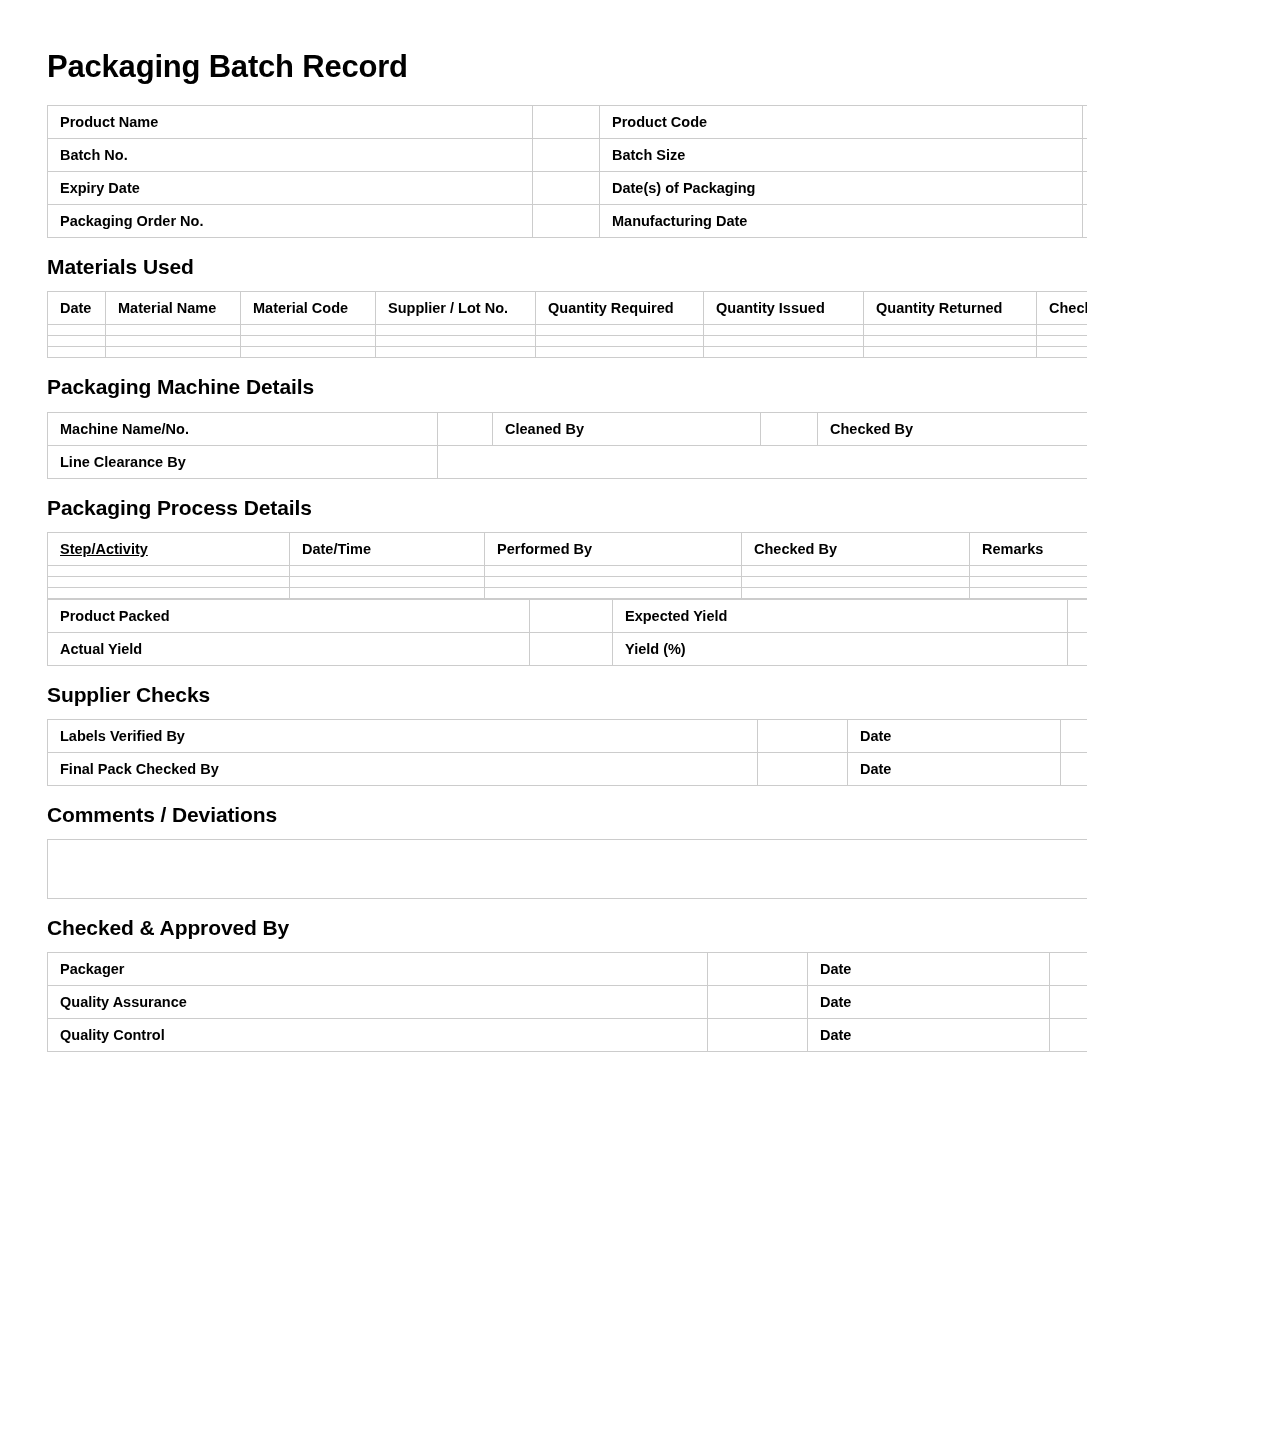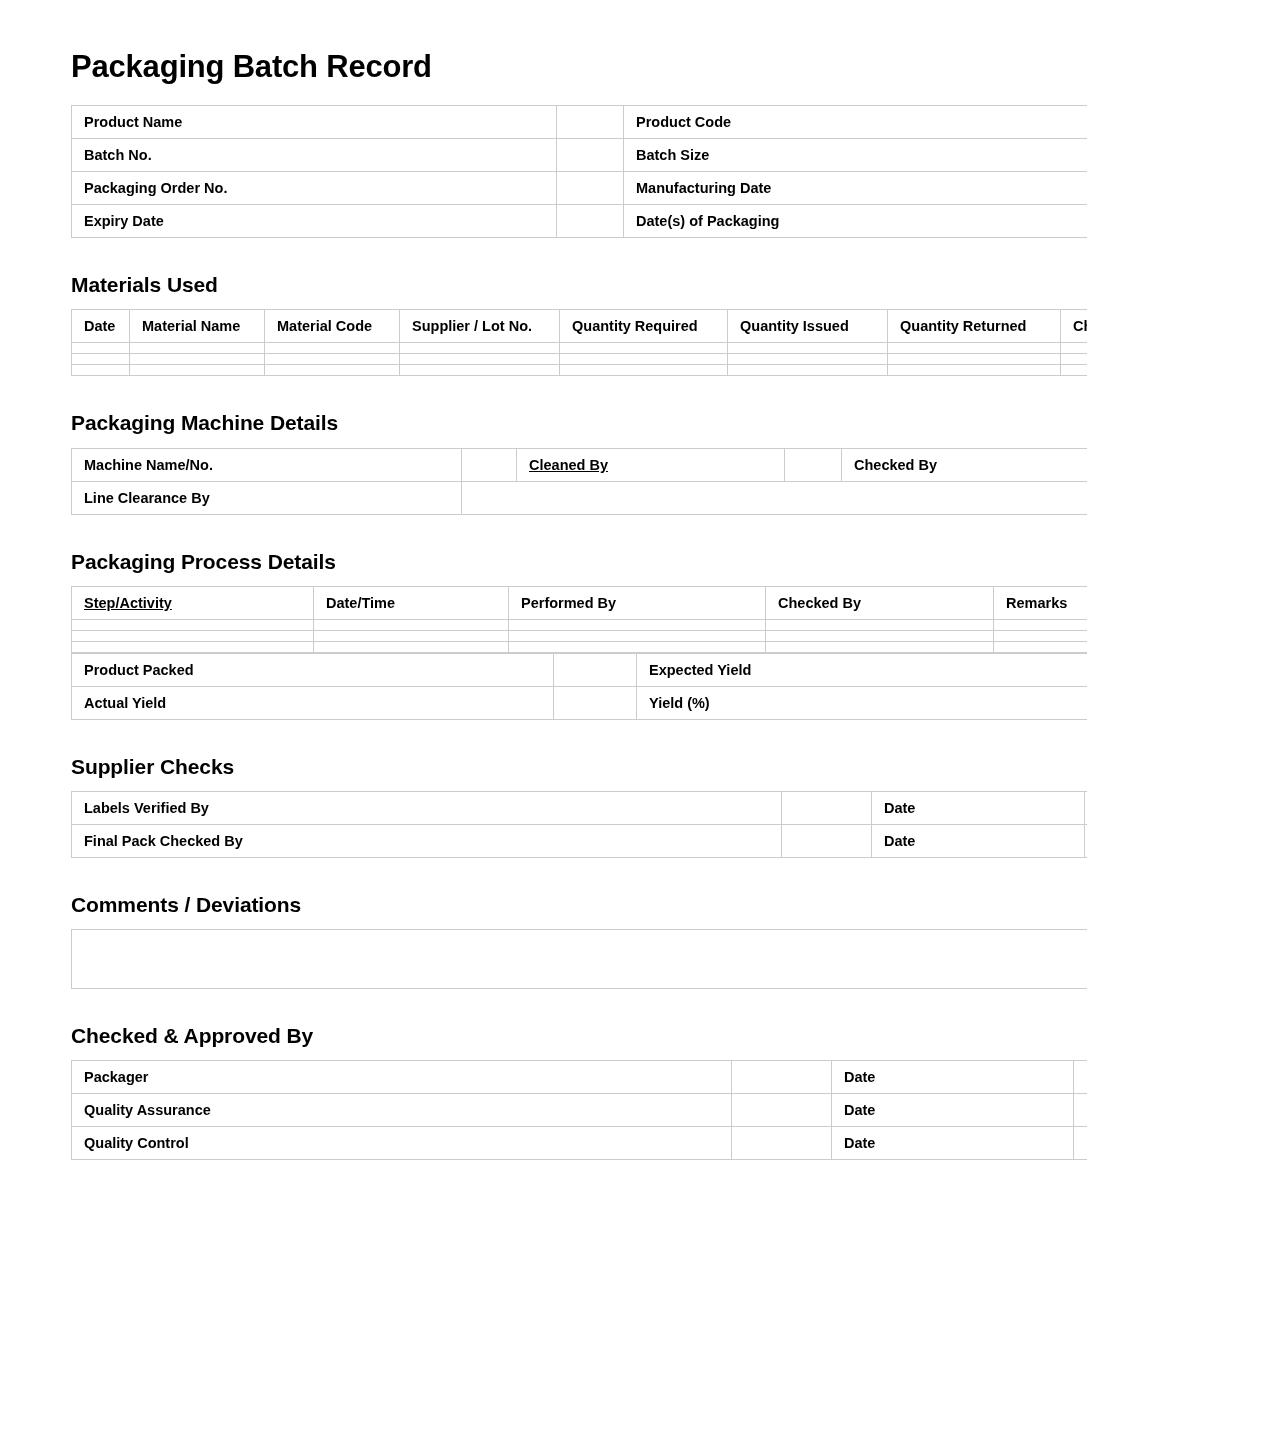--- a/index.html
+++ b/index.html
@@ -12,35 +12,35 @@
     height: 1456px;
     overflow: hidden;
     font-family: "Liberation Sans", sans-serif;
     color: #000000;
   }
   .page {
     position: relative;
     width: 1087px;
     height: 1456px;
     box-sizing: border-box;
-    padding: 48px 80px 0 71px;
+    padding: 48px 80px 0 47px;
     overflow: hidden;
   }
   .doc-title {
     font-size: 31px;
     font-weight: bold;
     line-height: 1.2;
     margin: 0 0 20px 0;
     letter-spacing: -0.2px;
   }
   .section-title {
     font-size: 21px;
     font-weight: bold;
     line-height: 1.2;
-    margin: 34px 0 12px 0;
+    margin: 16px 0 12px 0;
     letter-spacing: -0.1px;
   }
   table.grid {
     border-collapse: collapse;
     width: 1102px;
     table-layout: fixed;
     border-radius: 13px;
   }
   table.grid td, table.grid th {
     border: 1px solid #cccccc;
@@ -78,21 +78,21 @@
   .c-mat-name { width: 135px; }
   .c-mat-code { width: 135px; }
   .c-mat-sup  { width: 160px; }
   .c-mat-qr   { width: 168px; }
   .c-mat-qi   { width: 160px; }
   .c-mat-qret { width: 173px; }
   .c-mat-chk  { width: 113px; }
 
   .c-mach-1 { width: 390px; }
   .c-mach-2 { width: 55px; }
-  .c-mach-3 { width: 268px; text-decoration: underline; }
+  .c-mach-3 { width: 268px; }
   .c-mach-4 { width: 57px; }
   .c-mach-5 { width: 270px; }
   .c-mach-6 { width: 62px; }
 
   .c-proc-1 { width: 242px; text-decoration: underline; }
   .c-proc-2 { width: 195px; }
   .c-proc-3 { width: 257px; }
   .c-proc-4 { width: 228px; }
   .c-proc-5 { width: 180px; }
 
@@ -126,29 +126,29 @@
         <td class="c-hdr-label2">Product Code</td>
         <td class="c-hdr-fill2 blank"></td>
       </tr>
       <tr>
         <td class="c-hdr-label">Batch No.</td>
         <td class="c-hdr-fill blank"></td>
         <td class="c-hdr-label2">Batch Size</td>
         <td class="c-hdr-fill2 blank"></td>
       </tr>
       <tr>
+        <td class="c-hdr-label">Expiry Date</td>
+        <td class="c-hdr-fill blank"></td>
+        <td class="c-hdr-label2">Date(s) of Packaging</td>
+        <td class="c-hdr-fill2 blank"></td>
+      </tr>
+      <tr>
         <td class="c-hdr-label">Packaging Order No.</td>
         <td class="c-hdr-fill blank"></td>
         <td class="c-hdr-label2">Manufacturing Date</td>
-        <td class="c-hdr-fill2 blank"></td>
-      </tr>
-      <tr>
-        <td class="c-hdr-label">Expiry Date</td>
-        <td class="c-hdr-fill blank"></td>
-        <td class="c-hdr-label2">Date(s) of Packaging</td>
         <td class="c-hdr-fill2 blank"></td>
       </tr>
     </tbody>
   </table>
 
   <h2 class="section-title">Materials Used</h2>
   <table class="grid">
     <thead>
       <tr>
         <th class="c-mat-item">Date</th>

